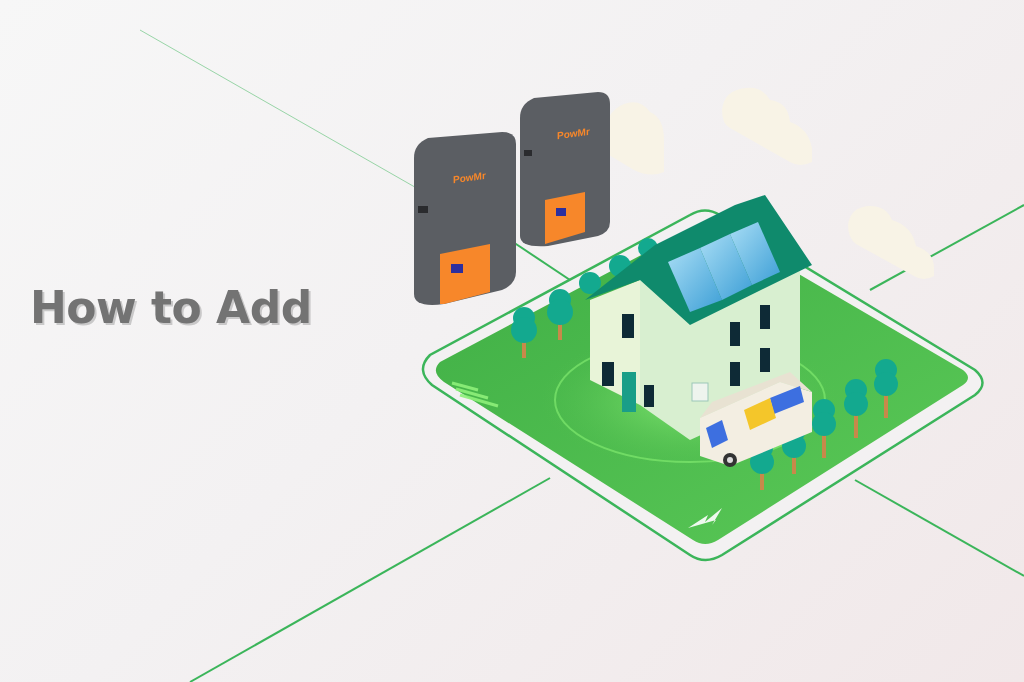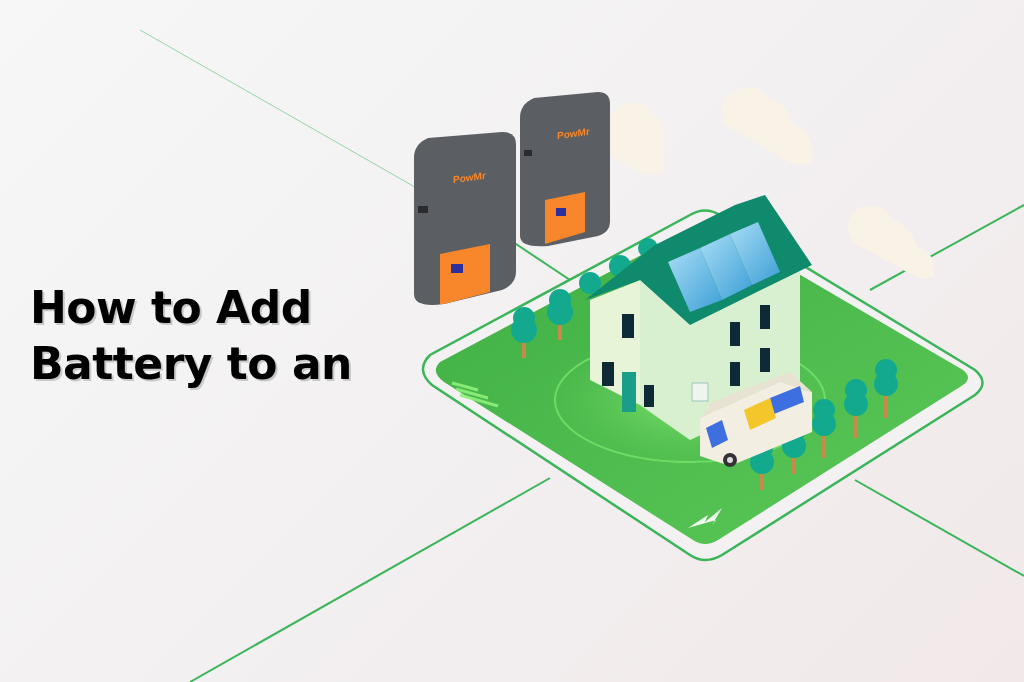--- a/index.html
+++ b/index.html
@@ -2,21 +2,21 @@
 <html><head>
 <meta charset="utf-8">
 <style>
   html,body{margin:0;padding:0;}
   body{width:1024px;height:682px;overflow:hidden;position:relative;
     background:linear-gradient(135deg,#f7f7f7 0%,#f3f1f2 45%,#f1e8e9 100%);
     font-family:"Liberation Sans",sans-serif;}
   .scene{position:absolute;left:0;top:0;width:1024px;height:682px;}
   .headline{position:absolute;left:30px;top:280px;margin:0;
     font-family:"DejaVu Sans","Liberation Sans",sans-serif;font-weight:bold;
-    font-size:44px;line-height:56px;color:#000000;letter-spacing:-0.5px;
+    font-size:44px;line-height:56px;color:#737373;letter-spacing:-0.5px;
     text-shadow:2px 2px 0 rgba(120,120,120,0.35);z-index:5;}
   .headline span{display:block;white-space:nowrap;}
 </style>
 </head>
 <body>
 
 <svg class="scene" viewBox="0 0 1024 682" xmlns="http://www.w3.org/2000/svg">
   <defs>
     <linearGradient id="lawnG" x1="0" y1="0" x2="1" y2="1">
       <stop offset="0" stop-color="#3fae45"></stop>
@@ -130,14 +130,13 @@
     <circle cx="730" cy="460" r="7" fill="#333"></circle>
     <circle cx="730" cy="460" r="3" fill="#ddd"></circle>
   </g>
 </svg>
 
 <div style="position:absolute;left:453px;top:172px;color:#f7872a;font:bold 10px 'Liberation Sans',sans-serif;transform:skewY(-8deg);">PowMr</div>
 <div style="position:absolute;left:557px;top:128px;color:#f7872a;font:bold 10px 'Liberation Sans',sans-serif;transform:skewY(-8deg);">PowMr</div>
 
 <h1 class="headline">
   <span>How to Add</span>
-  <span>Battery to an</span>
 </h1>
 
 </body></html>

